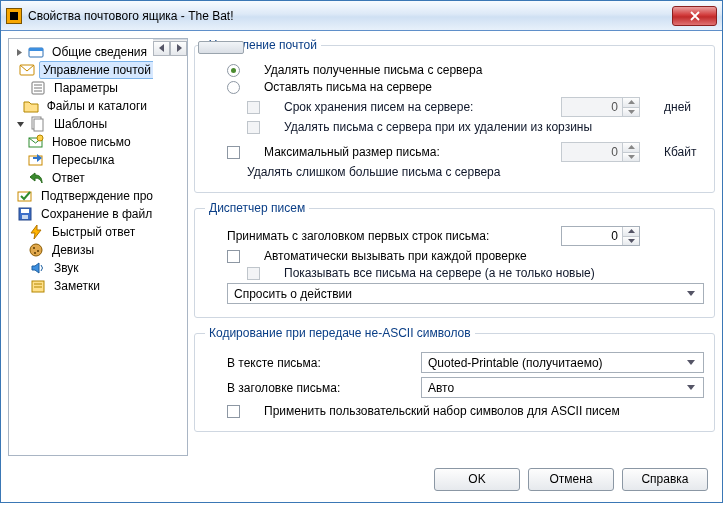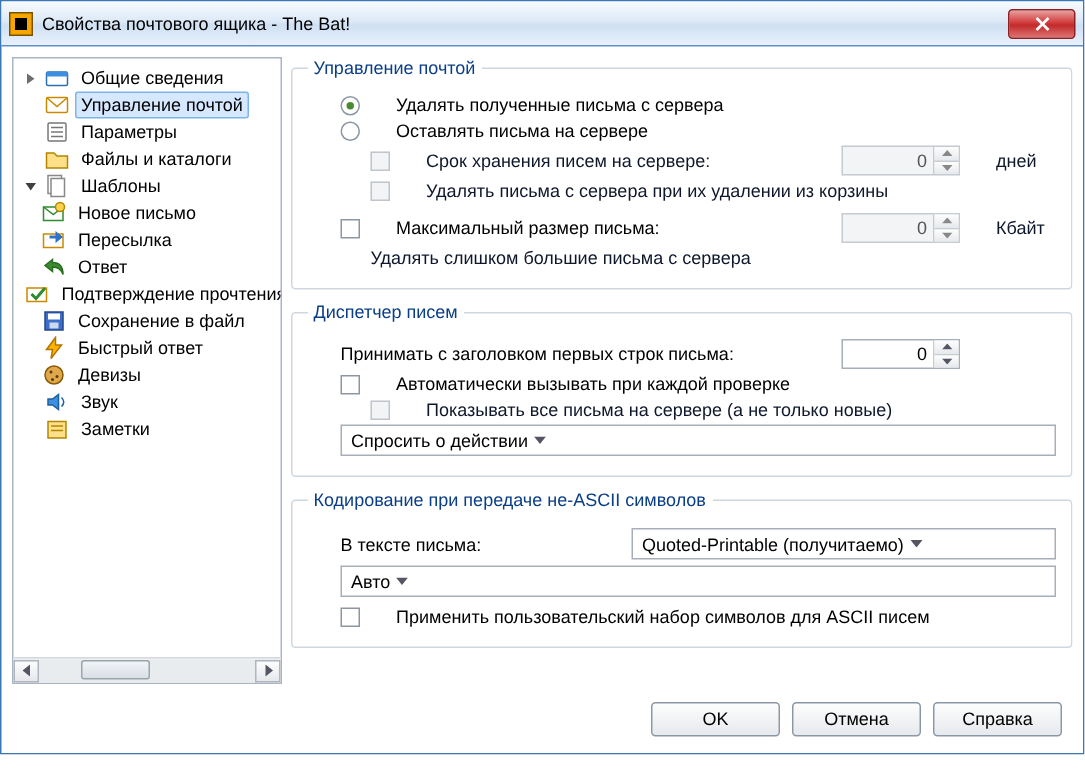--- a/index.html
+++ b/index.html
@@ -5,21 +5,21 @@
   * { box-sizing: border-box; font-family: "Segoe UI", Tahoma, sans-serif; font-size: 12px; }
   body { margin: 0; background: #fff; }
   .window { width: 723px; height: 503px; border: 1px solid #3a77b5; background: #fff; position: relative; display: flex; flex-direction: column; box-shadow: 0 0 8px rgba(0,0,0,0.15);}
   .titlebar { height: 30px; background: linear-gradient(#f7fbff,#dde9f7 45%,#cfe0f3 55%,#e8f1fb); border-bottom: 1px solid #5f8fc9; display: flex; align-items: center; padding: 0 5px; }
   .titlebar .app-icon { width:16px; height:16px; background:#f7a600; border:1px solid #7a5300; display:inline-block; margin-right:6px; position:relative;}
   .titlebar .app-icon::before{content:"";position:absolute;inset:3px;background:#000;}
   .titlebar .title { color:#000; flex:1;}
   .close-btn { width:45px; height:20px; border-radius:3px; background:linear-gradient(#e9a0a0,#d23b3b 45%,#c12b2b 55%,#e07272); border:1px solid #8b2020; display:flex;align-items:center;justify-content:center;}
   .close-btn svg{width:10px;height:10px;}
   .body { flex:1; display:flex; padding:7px 7px 0 7px; gap:6px; min-height:0;}
-  .tree-pane { width:180px; border:1px solid #a9b5c4; background:#fff; position:relative; display:flex; flex-direction:column;}
+  .tree-pane { width:180px; border:1px solid #a9b5c4; background:#fff; position:relative; display:flex; flex-direction:row;}
   .tree { flex:1; overflow:hidden; padding:4px 2px;}
   .tree ul{list-style:none;margin:0;padding:0;}
   .tree > ul > li > .node-row{padding-left:4px;}
   .tree li{white-space:nowrap;}
   .node-row{display:flex;align-items:center;height:18px; gap:4px; padding-left:2px;}
   .node-row .twisty{width:11px; display:inline-flex; align-items:center; justify-content:center; color:#5c5c5c;}
   .node-row .twisty svg{width:9px;height:9px;}
   .icon{width:16px;height:16px;display:inline-flex;align-items:center;justify-content:center;}
   .icon svg{width:16px;height:16px;}
   .node-label{padding:1px 3px;border:1px solid transparent;border-radius:2px;}
@@ -40,21 +40,21 @@
   .radio{border-radius:50%;}
   .radio.checked::after{content:"";width:5px;height:5px;border-radius:50%;background:#4b8b2f;}
   .check.disabled,.radio.disabled{border-color:#bfc5cb;background:#f3f4f6;}
   .spin{display:inline-flex;align-items:stretch;border:1px solid #a6afb9;height:20px;background:#fff;}
   .spin.disabled{background:#f3f4f6;color:#8a8f95;border-color:#c5cbd1}
   .spin input{width:60px;border:none;background:transparent;text-align:right;padding:0 4px;font-size:12px;outline:none;}
   .spin .btns{display:flex;flex-direction:column;border-left:1px solid #c5cbd1;}
   .spin .btns div{width:16px;flex:1;background:linear-gradient(#fdfdfd,#e6e9ed);display:flex;align-items:center;justify-content:center;}
   .spin .btns div:first-child{border-bottom:1px solid #c5cbd1;}
   .spin .btns svg{width:7px;height:4px;}
-  .select{height:21px;border:1px solid #a6afb9;background:#fff;display:flex;align-items:center;padding:0 4px 0 6px;justify-content:flex-start;min-width:0;}
+  .select{height:21px;border:1px solid #a6afb9;background:#fff;display:flex;align-items:center;padding:0 4px 0 6px;justify-content:space-between;min-width:0;}
   .select .arrow{width:16px;display:flex;justify-content:center;}
   .select.long{width:100%;}
   .footer{height:46px;border-top:0;display:flex;align-items:center;justify-content:flex-end;gap:8px;padding:0 14px;}
   .btn{width:86px;height:23px;border:1px solid #8b97a4;background:linear-gradient(#fdfdfd,#e6e9ed);border-radius:3px;display:flex;align-items:center;justify-content:center;}
   .label-static{color:#000;}
   .unit{min-width:40px;}
   .spacer{flex:1;}
   .sec-row{display:flex;align-items:center;gap:14px;margin:4px 0;}
   .sec-row .lbl{width:180px;}
 </style>
@@ -390,20 +390,21 @@
           <div class="select" style="flex:1">
             <span>Quoted-Printable (получитаемо)</span>
             <span class="arrow">
                 <svg width="8" height="5">
                   <path d="M0 0 L4 5 L8 0 Z" fill="#556"></path>
                 </svg>
               </span>
           </div>
         </div>
         <div class="sec-row indent1">
+          <span class="lbl label-static">В заголовке письма:</span>
           <div class="select" style="flex:1">
             <span>Авто</span>
             <span class="arrow">
                 <svg width="8" height="5">
                   <path d="M0 0 L4 5 L8 0 Z" fill="#556"></path>
                 </svg>
               </span>
           </div>
         </div>
         <div class="row indent1" style="margin-top:6px">

